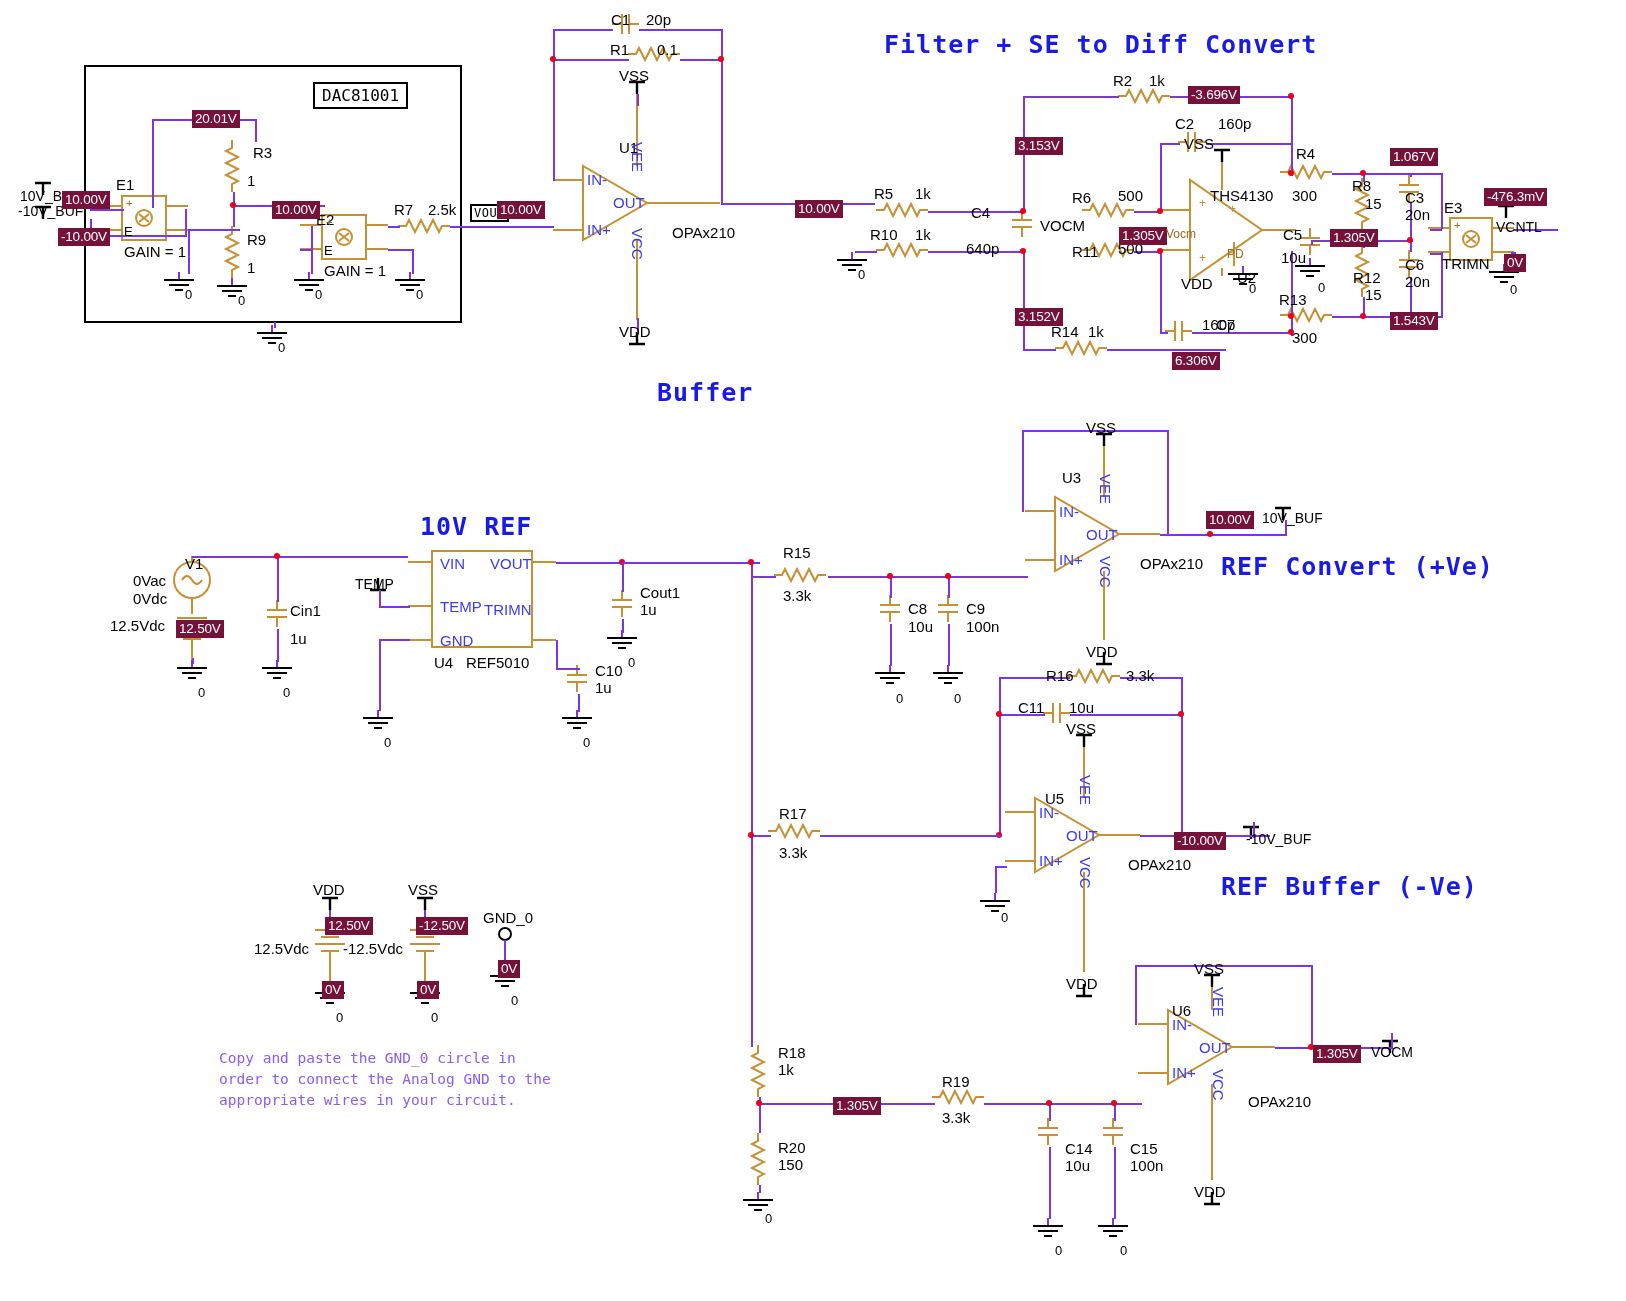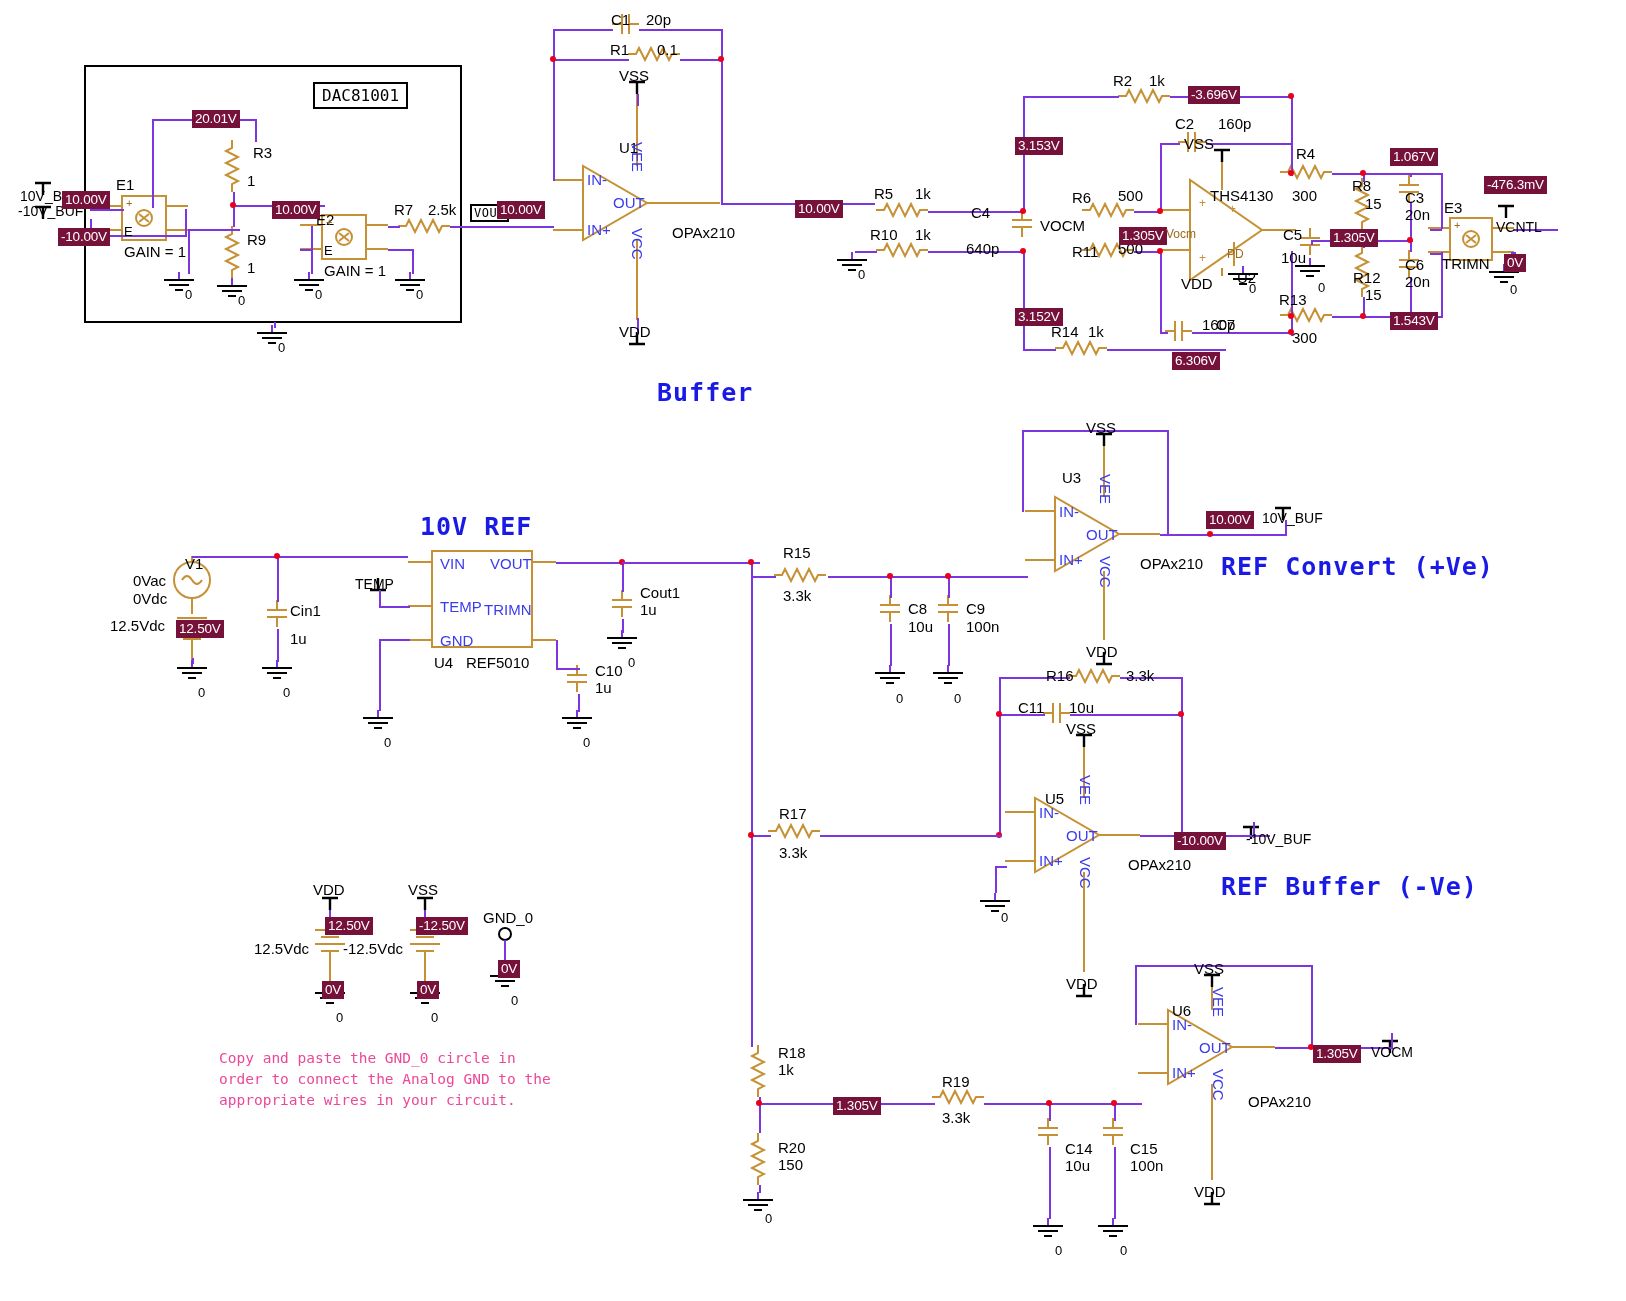--- a/index.html
+++ b/index.html
@@ -11,21 +11,21 @@
     overflow:hidden;
   }
   .wire-v{position:absolute;background:#7B36E0;width:2px;}
   .wire-h{position:absolute;background:#7B36E0;height:2px;}
   .node{position:absolute;width:6px;height:6px;border-radius:50%;background:#E8001C;}
   .lbl-blk{position:absolute;white-space:nowrap;color:#000;font-size:15px;line-height:1.05;}
   .pin{position:absolute;white-space:nowrap;color:#3B3BEE;font-size:15px;line-height:1;}
   .pin-sm{position:absolute;white-space:nowrap;color:#9A6B1E;font-size:11px;line-height:1;}
   .title{position:absolute;white-space:nowrap;color:#1A1AE6;font-family:"DejaVu Sans Mono","Liberation Mono",monospace;font-weight:bold;font-size:25px;letter-spacing:1px;}
   .netname{position:absolute;white-space:nowrap;color:#000;font-size:14px;}
-  .note{position:absolute;color:#ec4899;font-family:"DejaVu Sans Mono","Liberation Mono",monospace;font-size:14.5px;line-height:1.45;white-space:pre;}
+  .note{position:absolute;color:#8b5cf6;font-family:"DejaVu Sans Mono","Liberation Mono",monospace;font-size:14.5px;line-height:1.45;white-space:pre;}
 
   
   .vbadge{position:absolute;background:#76113A;color:#ffffff;font-size:13.5px;
           padding:1px 3px;white-space:nowrap;line-height:1.2;letter-spacing:-0.2px;}
 
   
   .boxtxt{position:absolute;border:2px solid #000;color:#000;font-family:"DejaVu Sans Mono","Liberation Mono",monospace;
           font-size:16px;padding:2px 7px;white-space:nowrap;background:#fff;}
   .boxtxt.small{font-size:12px;padding:0 2px;letter-spacing:0.5px;}
 
@@ -373,20 +373,21 @@
 <div class="wire-v" style="left:1114px;top:1147px;height:72px"></div>
 <div class="node" style="left:1046px;top:1100px"></div>
 <div class="node" style="left:1111px;top:1100px"></div>
 <div class="wire-h" style="left:1135px;top:965px;width:178px"></div>
 <div class="wire-v" style="left:1135px;top:965px;height:60px"></div>
 <div class="wire-v" style="left:1311px;top:965px;height:82px"></div>
 <div class="wire-h" style="left:1275px;top:1047px;width:117px"></div>
 <div class="node" style="left:1308px;top:1044px"></div>
 <div class="wire-v" style="left:1391px;top:1033px;height:16px"></div>
 
+<div class="title" style="left:884px;top:30px">Filter + SE to Diff Convert</div>
 <div class="title" style="left:657px;top:378px">Buffer</div>
 <div class="title" style="left:420px;top:512px">10V REF</div>
 <div class="title" style="left:1221px;top:552px">REF Convert (+Ve)</div>
 <div class="title" style="left:1221px;top:872px">REF Buffer (-Ve)</div>
 
 <div class="boxtxt" style="left:313px;top:82px">DAC81001</div>
 <div class="netname" style="left:20px;top:188px">10V_BUF</div>
 <div class="netname" style="left:18px;top:203px">-10V_BUF</div>
 <div class="lbl-blk" style="left:116px;top:177px">E1</div>
 <div class="pin-sm" style="left:126px;top:198px">+</div>
@@ -479,21 +480,21 @@
 <div class="lbl-blk" style="left:1281px;top:250px">10u</div>
 <div class="lbl-blk" style="left:1318px;top:281px;font-size:13px">0</div>
 <div class="vbadge" style="left:1390px;top:148px">1.067V</div>
 <div class="vbadge" style="left:1390px;top:312px">1.543V</div>
 <div class="vbadge" style="left:1330px;top:229px">1.305V</div>
 
 <div class="lbl-blk" style="left:1444px;top:200px">E3</div>
 <div class="lbl-blk" style="left:1442px;top:256px">TRIMN</div>
 <div class="pin-sm" style="left:1454px;top:220px">+</div>
 <div class="netname" style="left:1496px;top:219px">VCNTL</div>
-<div class="vbadge" style="left:1484px;top:176px">-476.3mV</div>
+<div class="vbadge" style="left:1484px;top:188px">-476.3mV</div>
 <div class="vbadge" style="left:1504px;top:254px">0V</div>
 <div class="lbl-blk" style="left:1510px;top:283px;font-size:13px">0</div>
 
 <div class="lbl-blk" style="left:185px;top:556px">V1</div>
 <div class="lbl-blk" style="left:133px;top:573px">0Vac</div>
 <div class="lbl-blk" style="left:133px;top:591px">0Vdc</div>
 <div class="lbl-blk" style="left:110px;top:618px">12.5Vdc</div>
 <div class="vbadge" style="left:176px;top:620px">12.50V</div>
 <div class="lbl-blk" style="left:290px;top:603px">Cin1</div>
 <div class="lbl-blk" style="left:290px;top:631px">1u</div>

